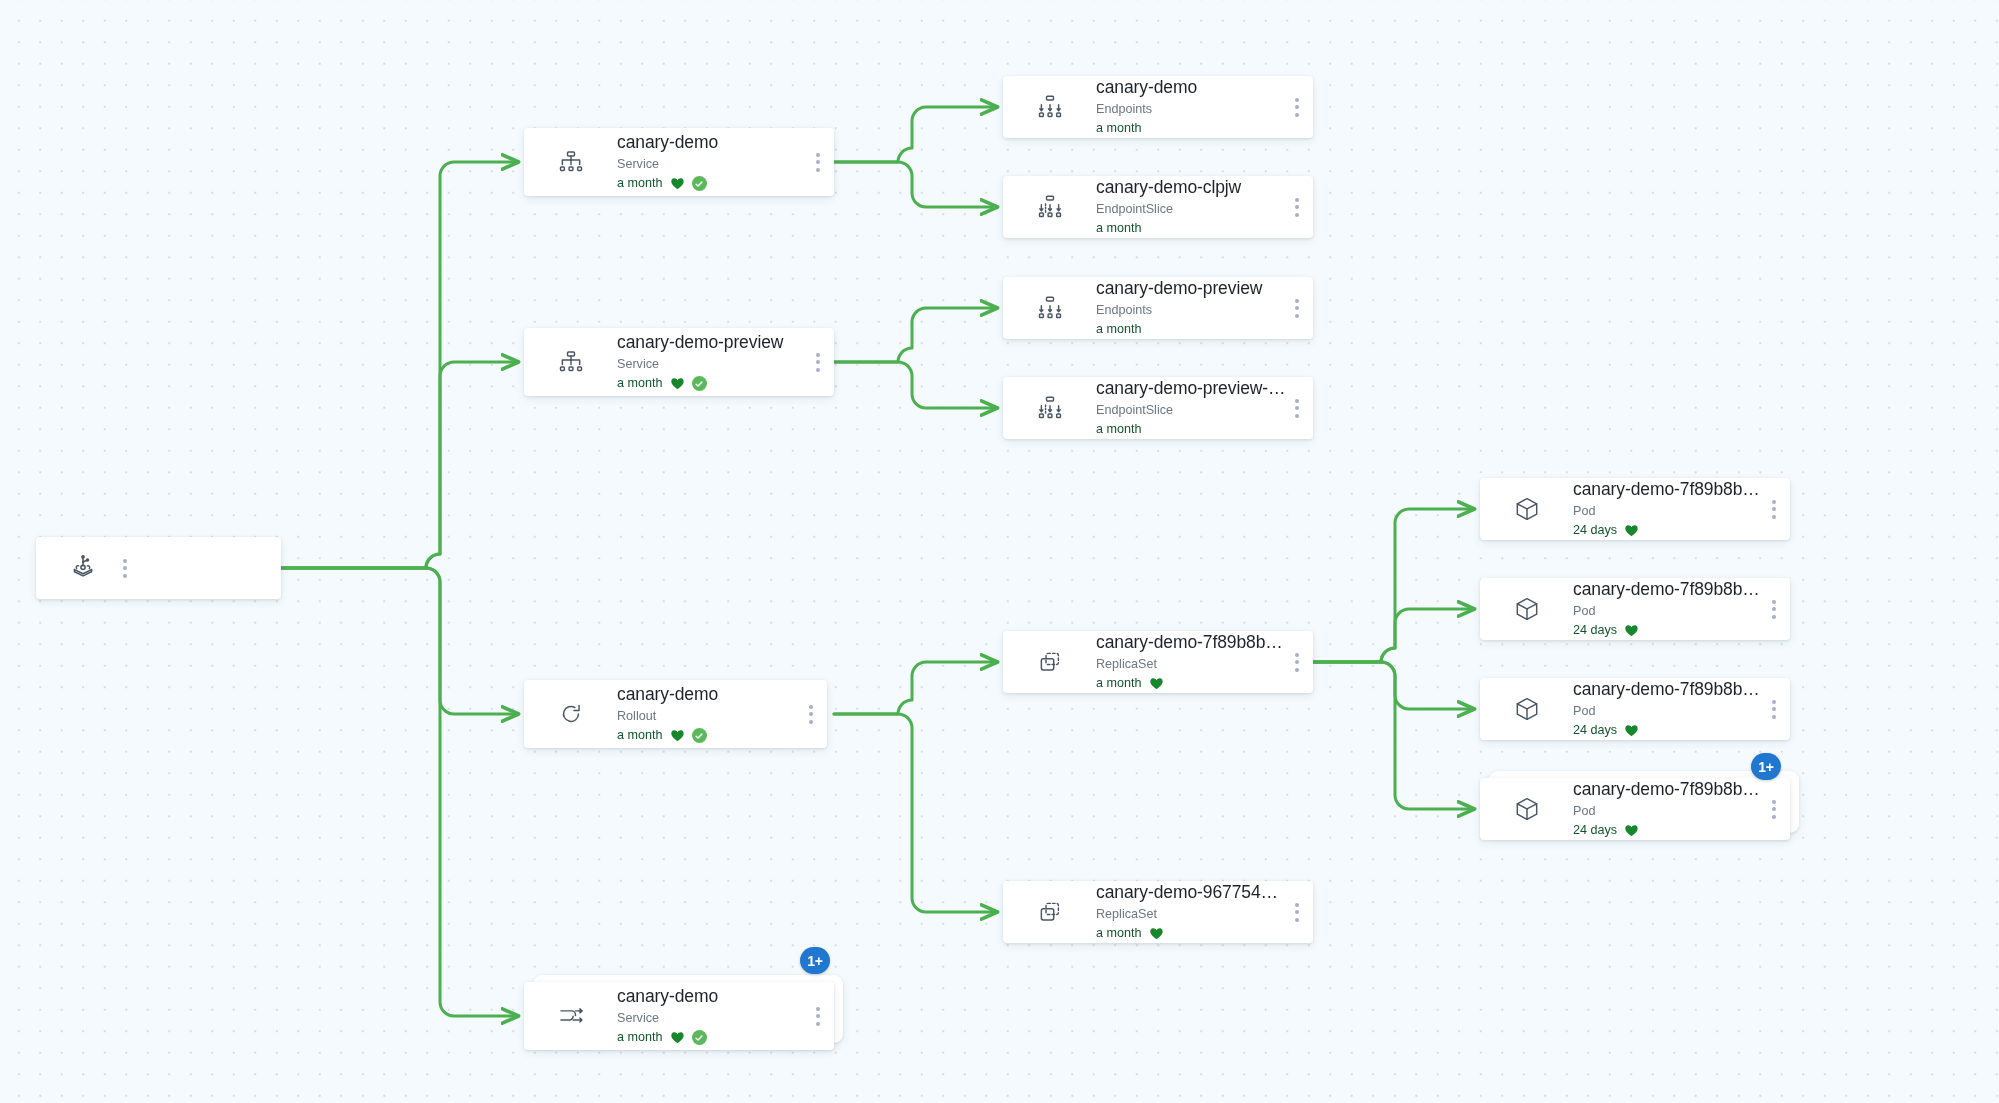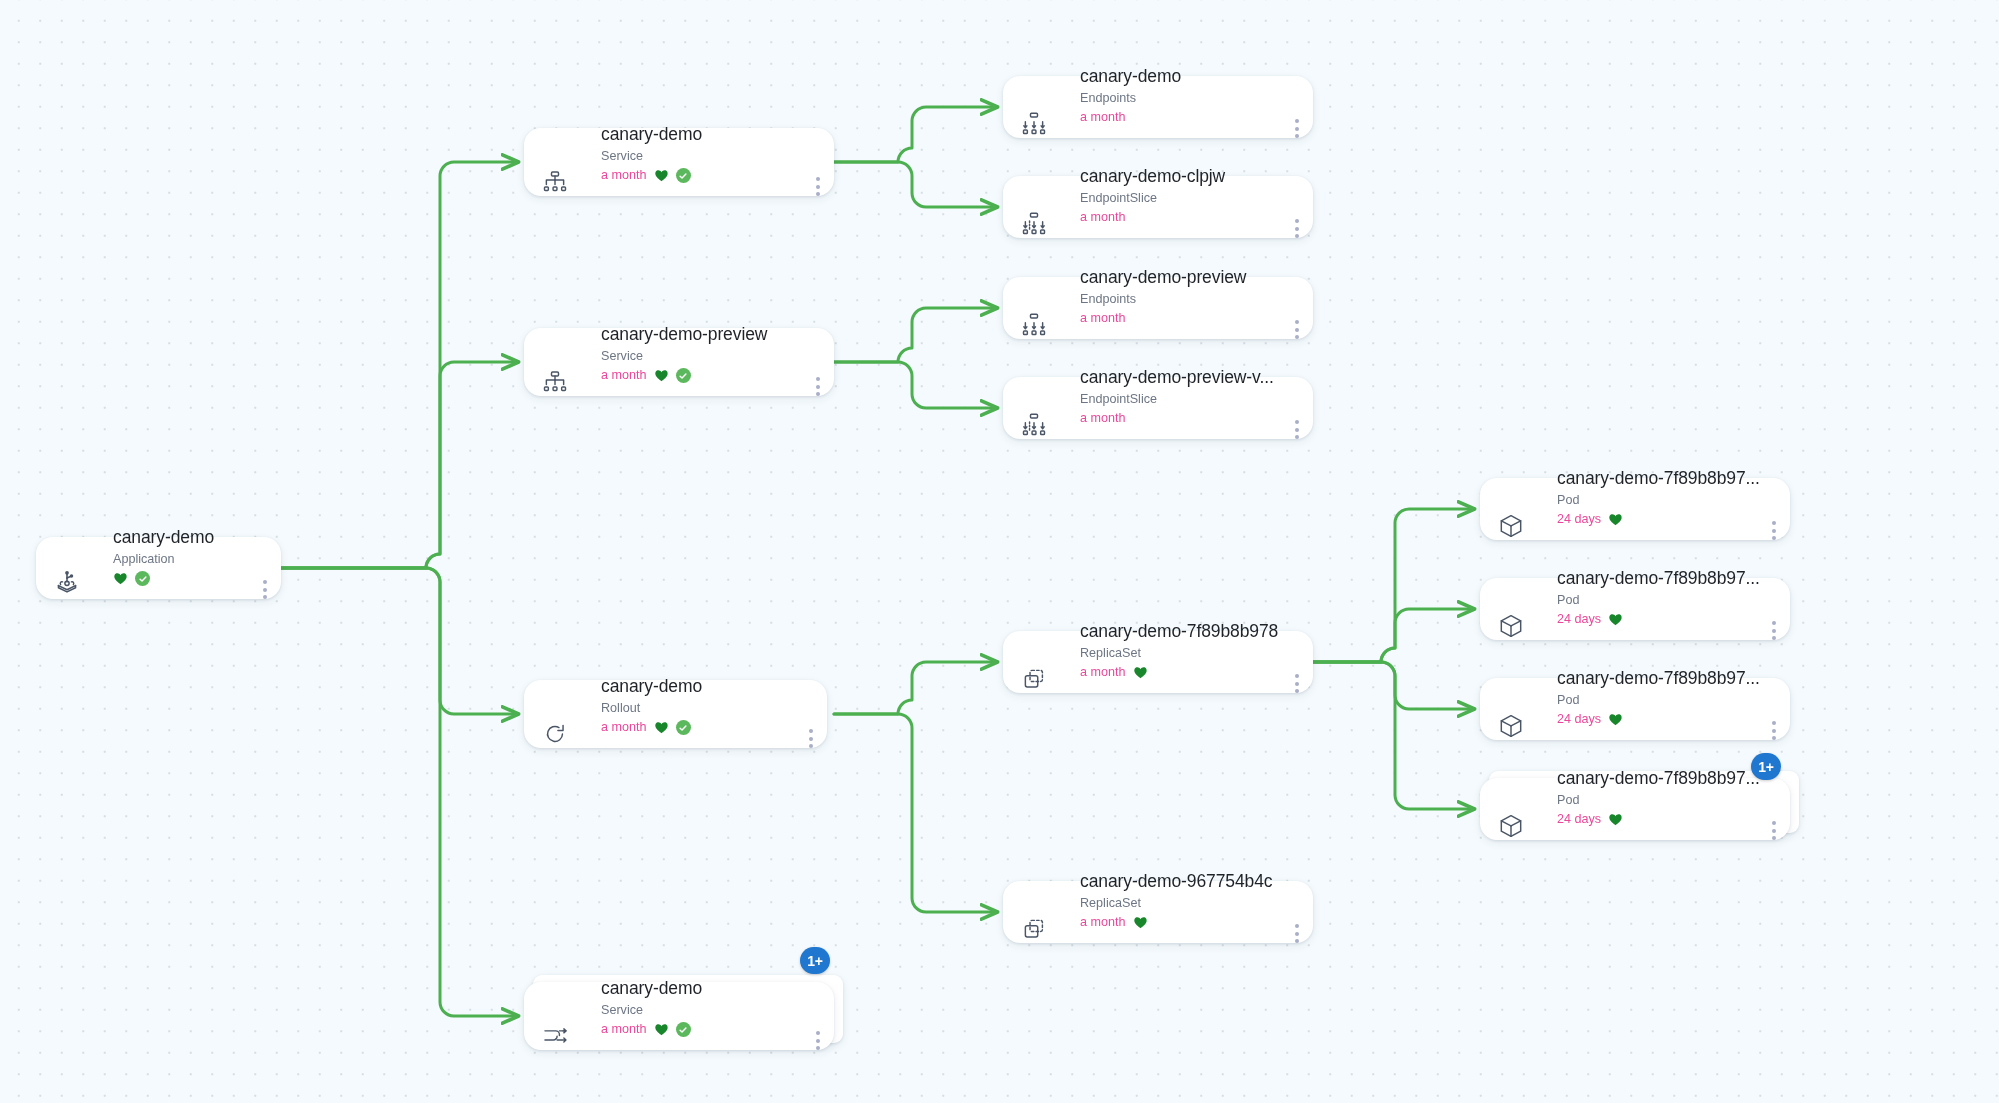--- a/index.html
+++ b/index.html
@@ -19,25 +19,26 @@
   #edges {
     position: absolute; left: 0; top: 0;
     width: 1999px; height: 1103px;
     pointer-events: none;
   }
 
   
   .node {
     position: absolute;
     background: #ffffff;
-    border-radius: 17px;
+    border-radius: 4px;
     box-shadow: 0 1px 3px rgba(40,60,90,0.13), 0 3px 10px rgba(40,60,90,0.07);
     display: flex;
-    align-items: flex-end;
+    align-items: center;
     overflow: visible;
+    padding-left: 16px;
   }
   .node-stack {
     position: absolute;
     background: #ffffff;
     border-radius: 9px;
     box-shadow: 0 1px 3px rgba(40,60,90,0.13), 0 3px 10px rgba(40,60,90,0.07);
   }
   .node-icon {
     width: 62px;
     flex: 0 0 62px;
@@ -77,21 +78,21 @@
   }
   .node-meta {
     display: flex;
     align-items: center;
     gap: 7px;
     margin-top: 3px;
     height: 17px;
   }
   .node-age {
     font-size: 12.6px;
-    color: #ec4899;
+    color: #14532d;
     line-height: 1.2;
   }
   .node-kebab {
     flex: 0 0 26px;
     display: flex;
     flex-direction: column;
     align-items: center;
     justify-content: center;
     gap: 3.5px;
     padding-right: 6px;
@@ -176,37 +177,20 @@
         <path d="M12 7.2 L15.6 5.6" stroke-width="1.2"></path>
         <path d="M12 7.3 L12 10.4" stroke-width="1.2"></path>
         <circle cx="12" cy="11.4" r="1.7" stroke-width="1.2"></circle>
         <path d="M5.2 13.3 L12 16.6 L18.8 13.3" stroke-width="1.3"></path>
         <path d="M5.2 13.3 L5.2 15.0 L12 18.3 L18.8 15.0 L18.8 13.3" stroke-width="1.3"></path>
         <path d="M6.9 12.5 C6.0 10.8 7.4 9.8 8.5 10.3" stroke-width="1.15"></path>
         <path d="M17.1 12.5 C18.0 10.8 16.6 9.8 15.5 10.3" stroke-width="1.15"></path>
           </svg>
         </div>
      <div class="node-divider"></div>
-     <div class="node-body">
-       <div class="node-title">canary-demo</div>
-       <div class="node-kind">Application</div>
-       <div class="node-meta">
-            <span>
-              <svg class="heart" viewBox="0 0 24 24" aria-hidden="true">
-  <path fill="#18862b" d="M12 21s-8.2-5.2-9.6-10.2C1.3 6.9 3.6 3.7 7 3.7c2 0 3.8 1.1 5 2.9
-  1.2-1.8 3-2.9 5-2.9 3.4 0 5.7 3.2 4.6 7.1C20.2 15.8 12 21 12 21z"></path>
-              </svg>
-            </span>
-            <span class="synced">
-  <svg width="10" height="10" viewBox="0 0 24 24" fill="none" stroke="#ffffff" stroke-width="3.4" stroke-linecap="round" stroke-linejoin="round">
-    <path d="M5 12.6 L9.7 17 L19 7.2"></path>
-              </svg>
-            </span>
-          </div>
-     </div>
      <div class="node-kebab">
        <i></i>
        <i></i>
        <i></i>
      </div>
       </div>
       <div class="node" style="left: 524px; top: 128px; width: 310px; height: 68px; z-index: 3;">
         <div class="node-icon">
           <svg width="28" height="28" viewBox="0 0 24 24" fill="none" stroke="currentColor" stroke-width="1.25" stroke-linecap="round" stroke-linejoin="round">
             <rect x="9" y="3.5" width="6" height="3.4" rx="0.9"></rect>

